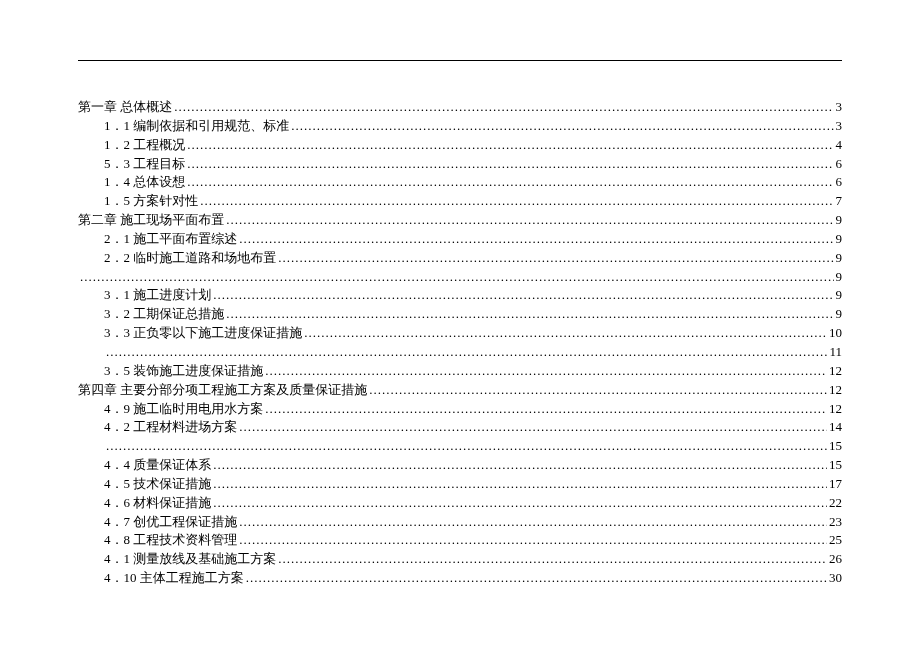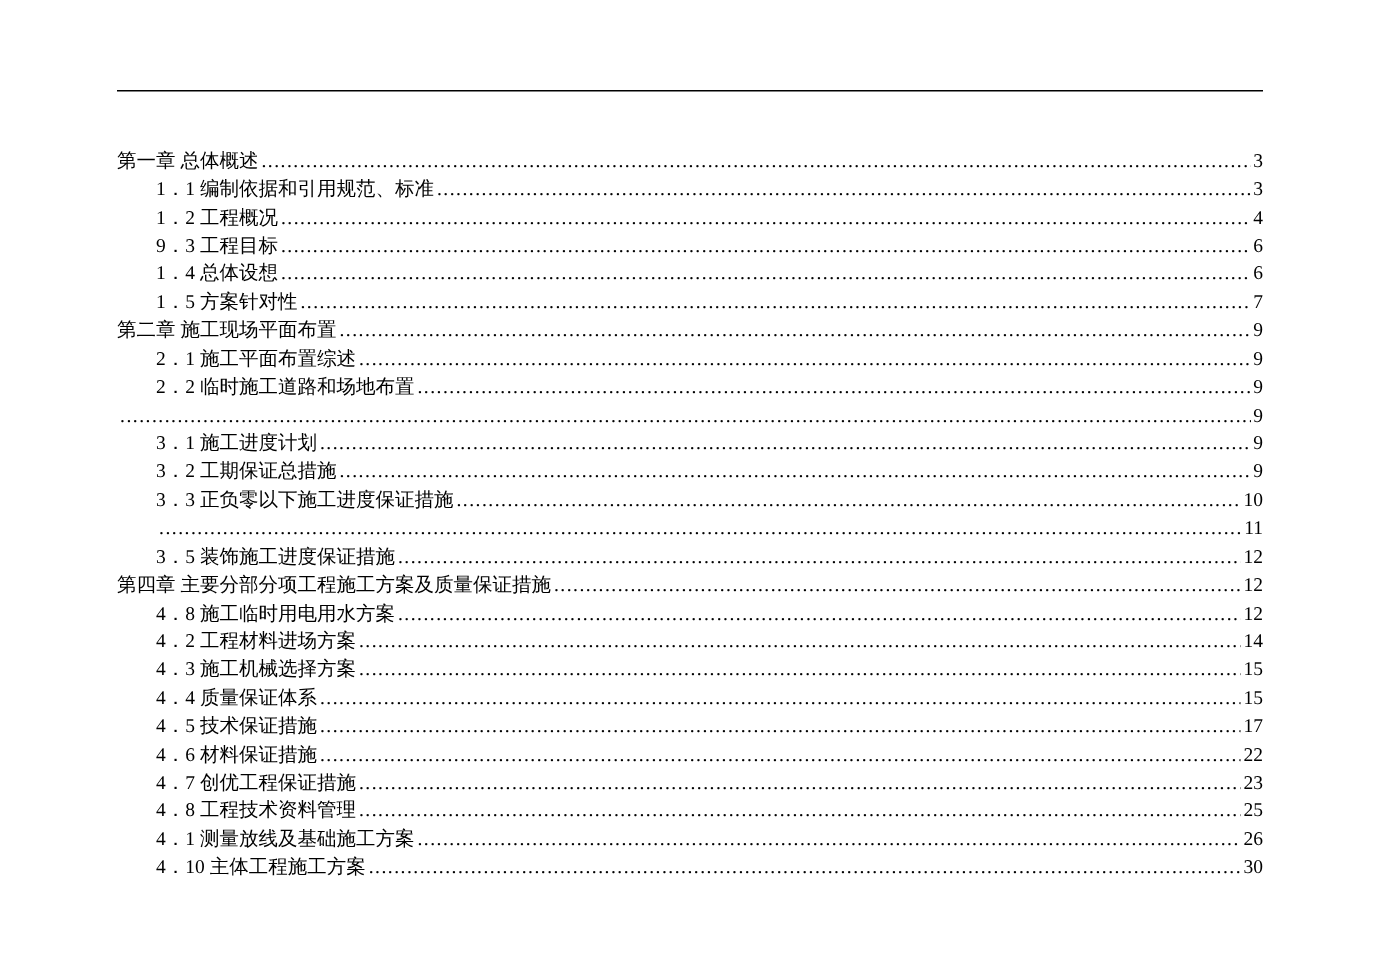--- a/index.html
+++ b/index.html
@@ -59,21 +59,21 @@
       <span class="toc-title">1．1 编制依据和引用规范、标准</span>
       <span class="toc-leader"></span>
       <span class="toc-page">3</span>
     </div>
     <div class="toc-row level-2">
       <span class="toc-title">1．2 工程概况</span>
       <span class="toc-leader"></span>
       <span class="toc-page">4</span>
     </div>
     <div class="toc-row level-2">
-      <span class="toc-title">9．3 工程目标</span>
+      <span class="toc-title">5．3 工程目标</span>
       <span class="toc-leader"></span>
       <span class="toc-page">6</span>
     </div>
     <div class="toc-row level-2">
       <span class="toc-title">1．4 总体设想</span>
       <span class="toc-leader"></span>
       <span class="toc-page">6</span>
     </div>
     <div class="toc-row level-2">
       <span class="toc-title">1．5 方案针对性</span>
@@ -122,31 +122,30 @@
       <span class="toc-title">3．5 装饰施工进度保证措施</span>
       <span class="toc-leader"></span>
       <span class="toc-page">12</span>
     </div>
     <div class="toc-row level-1">
       <span class="toc-title">第四章  主要分部分项工程施工方案及质量保证措施</span>
       <span class="toc-leader"></span>
       <span class="toc-page">12</span>
     </div>
     <div class="toc-row level-2">
-      <span class="toc-title">4．8 施工临时用电用水方案</span>
+      <span class="toc-title">4．9 施工临时用电用水方案</span>
       <span class="toc-leader"></span>
       <span class="toc-page">12</span>
     </div>
     <div class="toc-row level-2">
       <span class="toc-title">4．2 工程材料进场方案</span>
       <span class="toc-leader"></span>
       <span class="toc-page">14</span>
     </div>
     <div class="toc-row level-2">
-      <span class="toc-title">4．3 施工机械选择方案</span>
       <span class="toc-leader"></span>
       <span class="toc-page">15</span>
     </div>
     <div class="toc-row level-2">
       <span class="toc-title">4．4 质量保证体系</span>
       <span class="toc-leader"></span>
       <span class="toc-page">15</span>
     </div>
     <div class="toc-row level-2">
       <span class="toc-title">4．5 技术保证措施</span>

